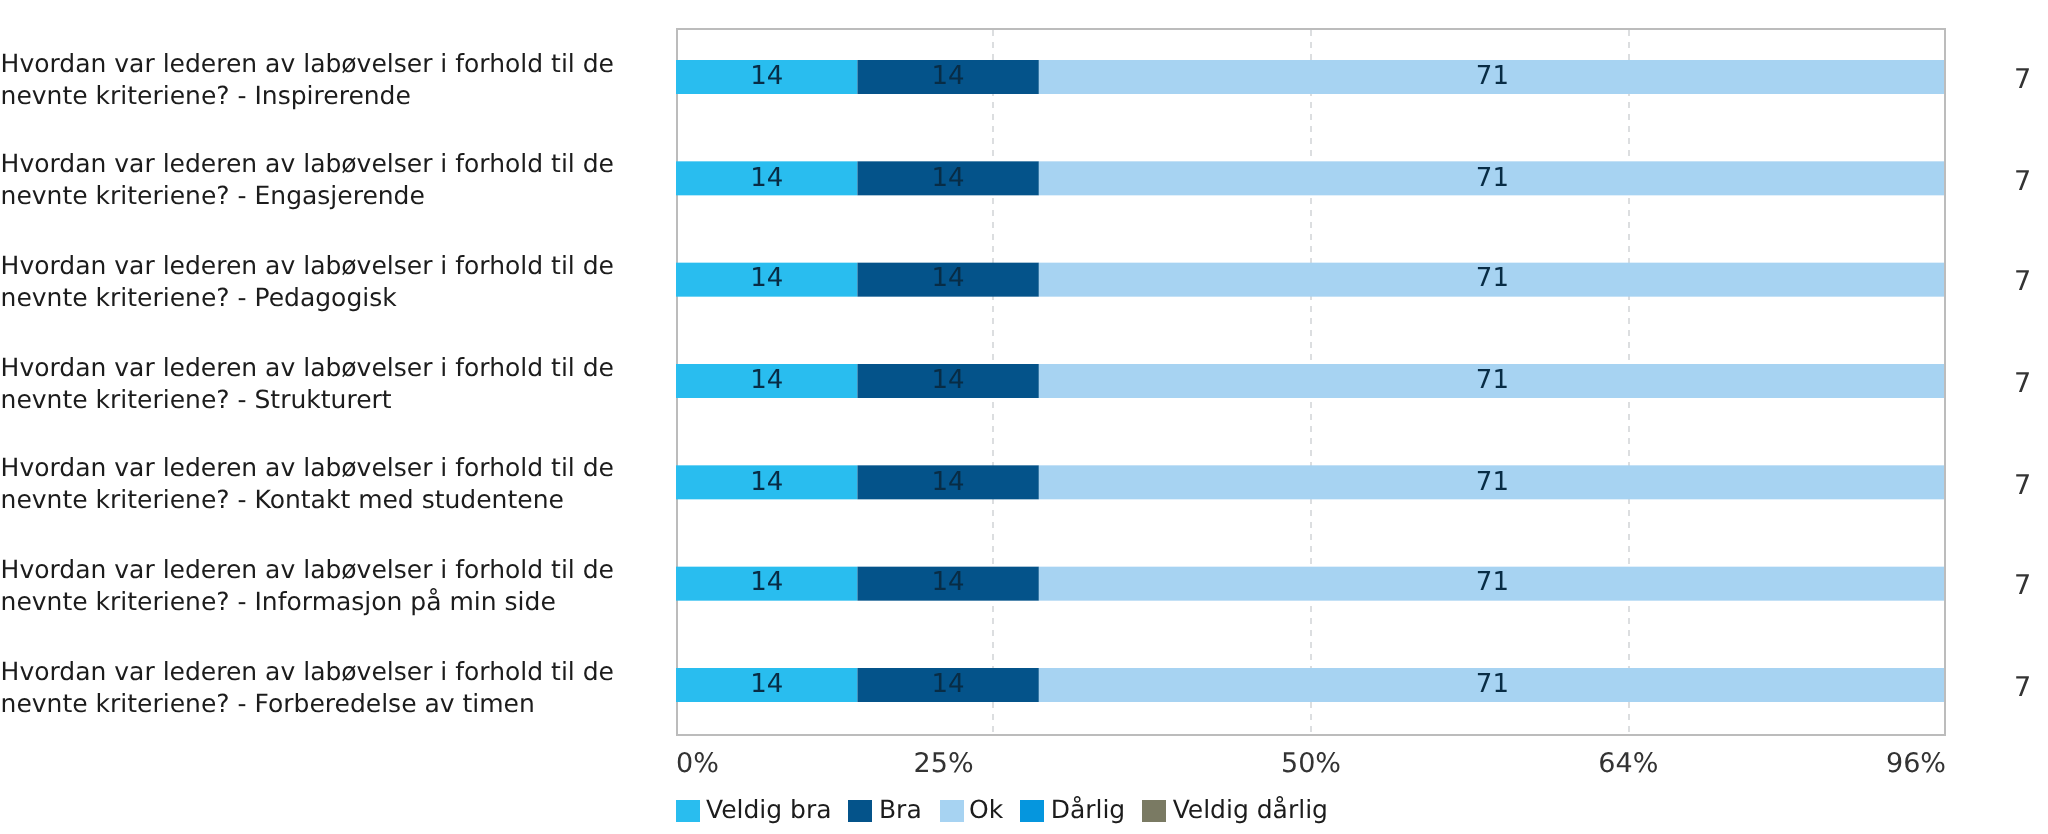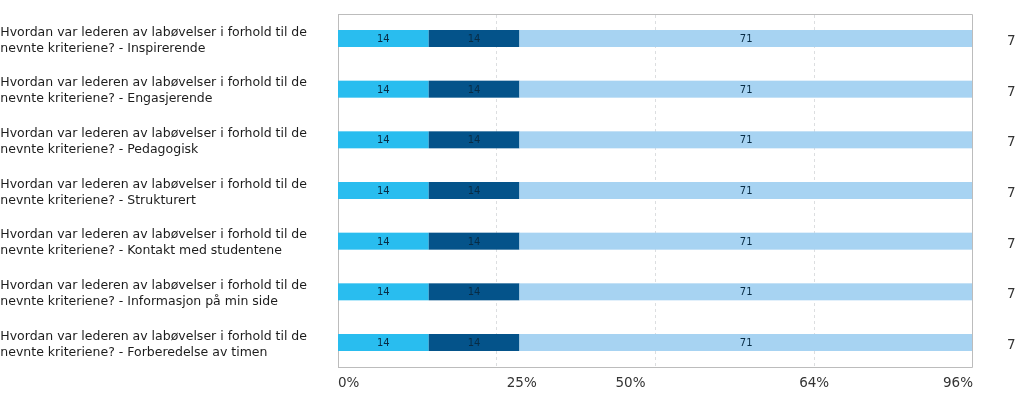--- a/index.html
+++ b/index.html
@@ -24,21 +24,21 @@
     color:#1c1c1c;
     text-align:left;
   }
 
   #bars-svg { position:absolute; left:0; top:0; width:1024px; height:417px; }
 
   .seg-label {
     position:absolute; height:17px;
     line-height:17px;
     text-align:center;
-    font-size:10px;
+    font-size:13px;
     color:#082c45;
   }
 
   .tick-label {
     position:absolute;
     top:374px;
     font-size:13.5px;
     color:#333333;
     line-height:17px;
     white-space:nowrap;
@@ -119,17 +119,39 @@
   <div class="seg-label" style="left:428.71px;top:334.0px;width:90.71px">14</div>
   <div class="seg-label" style="left:519.43px;top:334.0px;width:453.57px">71</div>
   <div class="row-total" style="left:1007px;top:32.0px">7</div>
   <div class="row-total" style="left:1007px;top:82.7px">7</div>
   <div class="row-total" style="left:1007px;top:133.3px">7</div>
   <div class="row-total" style="left:1007px;top:184.0px">7</div>
   <div class="row-total" style="left:1007px;top:234.7px">7</div>
   <div class="row-total" style="left:1007px;top:285.3px">7</div>
   <div class="row-total" style="left:1007px;top:336.0px">7</div>
   <div class="tick-label" style="left:338.0px">0%</div>
-  <div class="tick-label" style="left:456.8px;width:80px;text-align:right">25%</div>
-  <div class="tick-label" style="left:615.5px;width:80px;text-align:left">50%</div>
+  <div class="tick-label" style="left:456.8px;width:80px;text-align:left">25%</div>
+  <div class="tick-label" style="left:615.5px;width:80px;text-align:center">50%</div>
   <div class="tick-label" style="left:774.2px;width:80px;text-align:center">64%</div>
   <div class="tick-label" style="left:913.0px;width:60px;text-align:right">96%</div>
+  <div class="legend">
+    <div class="legend-item">
+      <span class="legend-swatch" style="background:#29BDEF"></span>
+      <span class="legend-text">Veldig bra</span>
+    </div>
+    <div class="legend-item">
+      <span class="legend-swatch" style="background:#04538A"></span>
+      <span class="legend-text">Bra</span>
+    </div>
+    <div class="legend-item">
+      <span class="legend-swatch" style="background:#A7D3F2"></span>
+      <span class="legend-text">Ok</span>
+    </div>
+    <div class="legend-item">
+      <span class="legend-swatch" style="background:#0596DE"></span>
+      <span class="legend-text">Dårlig</span>
+    </div>
+    <div class="legend-item">
+      <span class="legend-swatch" style="background:#7A7A63"></span>
+      <span class="legend-text">Veldig dårlig</span>
+    </div>
+  </div>
 </div>
 
 </body></html>

